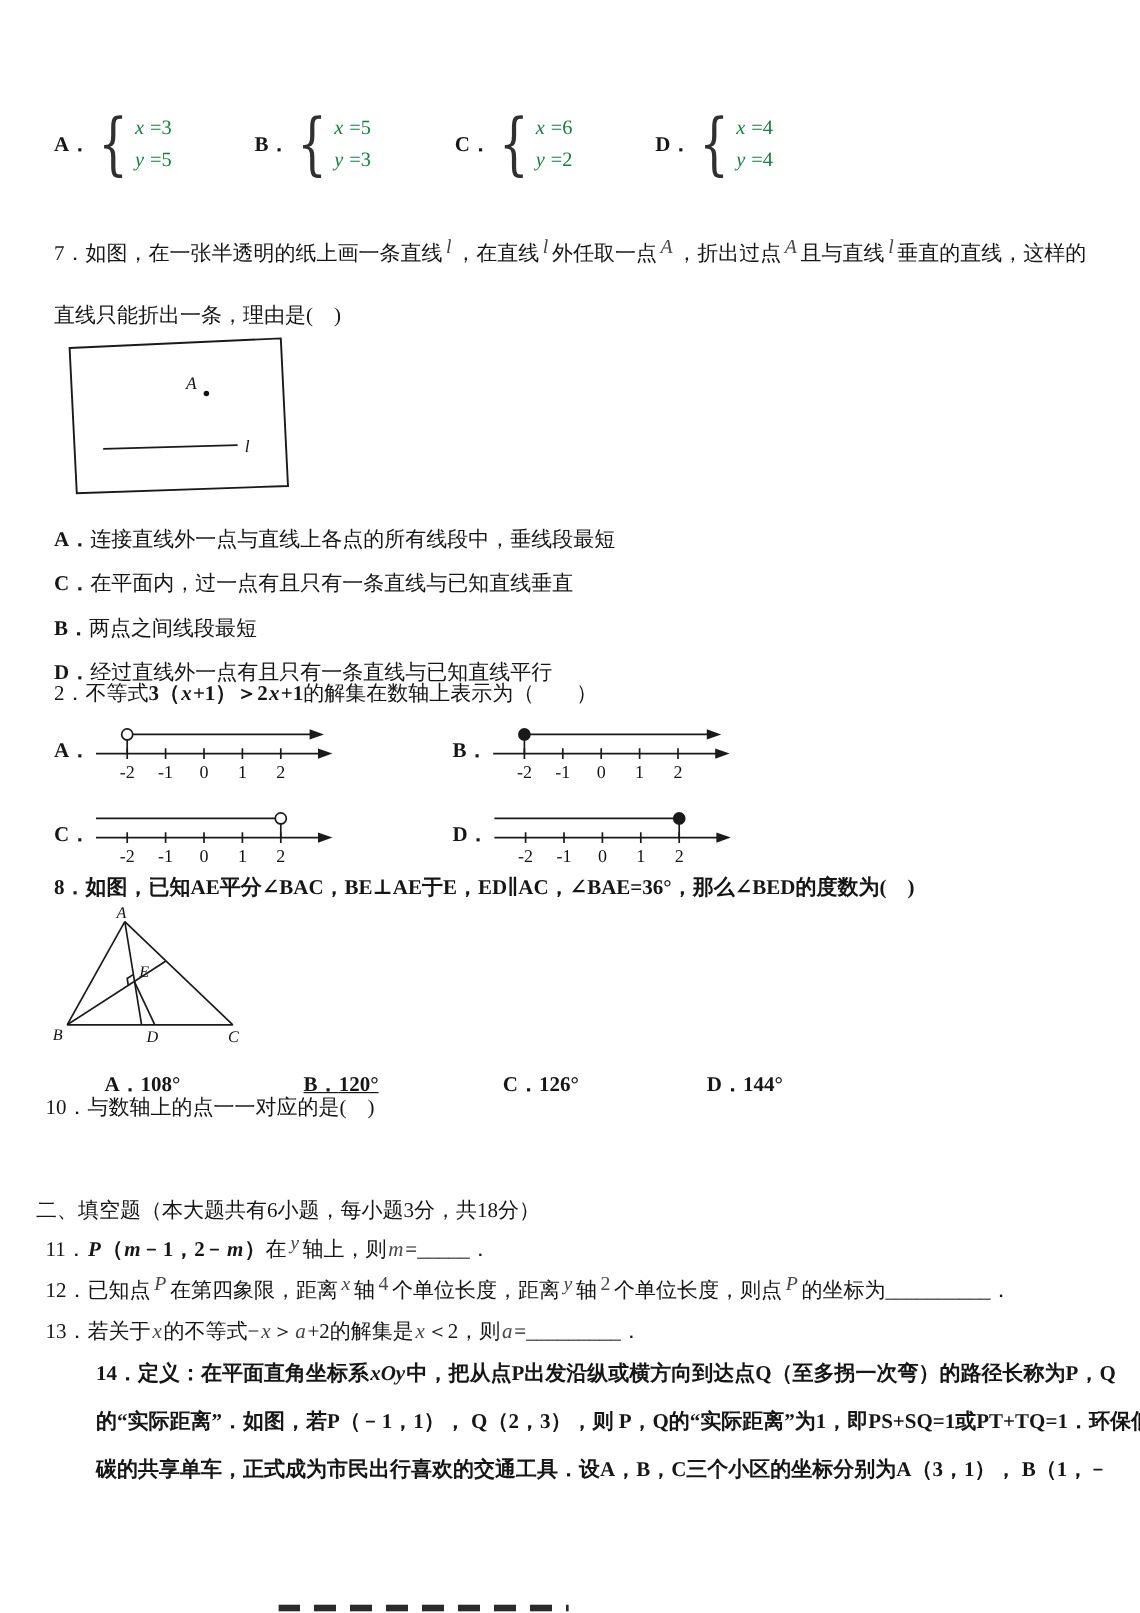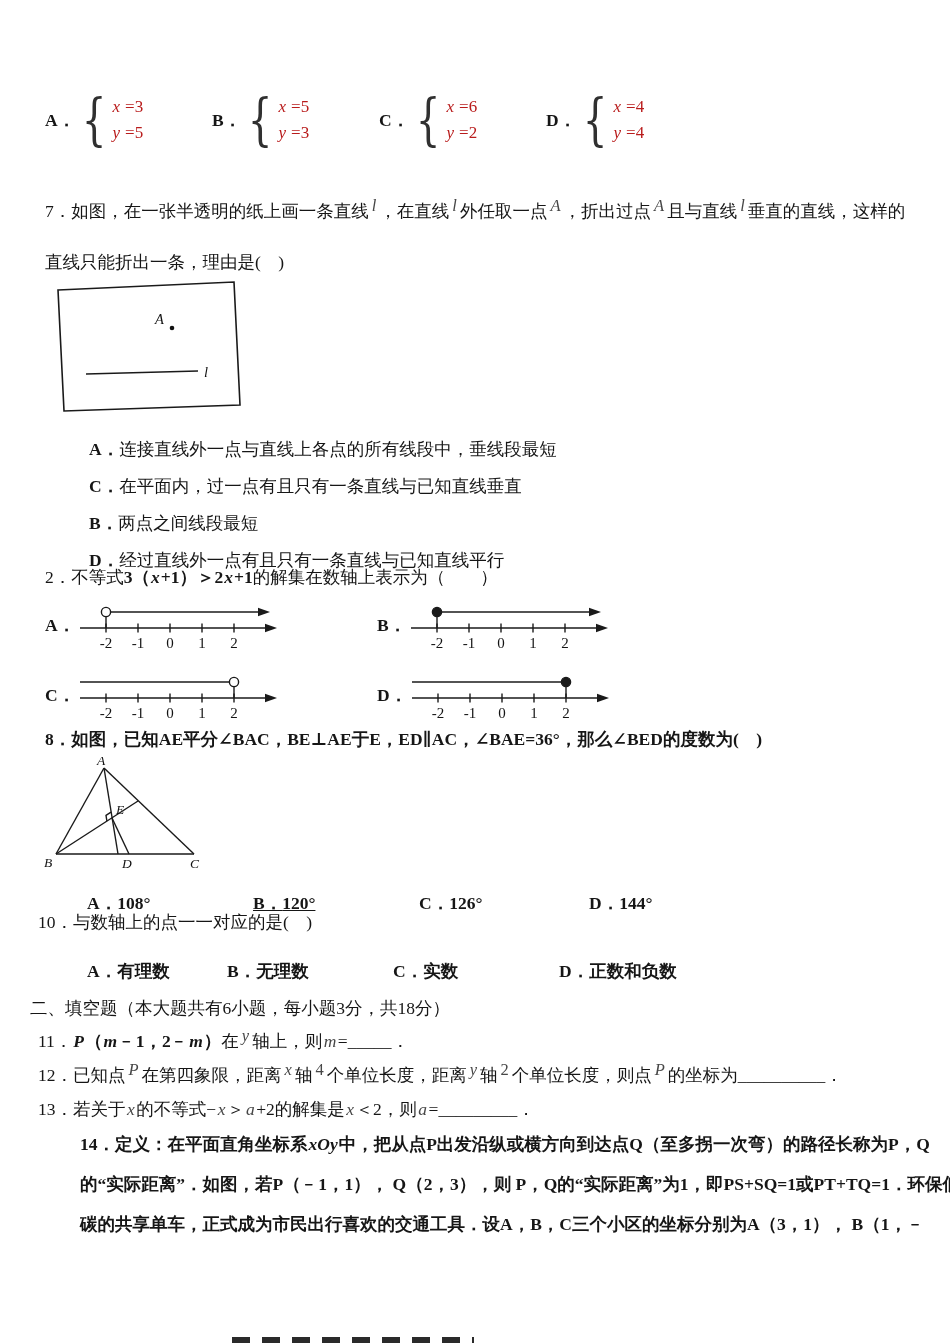--- a/index.html
+++ b/index.html
@@ -16,34 +16,34 @@
   .tk-m{font-style:italic;color:#474747;padding:0 1.5px;}
   .tk-sup{font-style:italic;color:#474747;position:relative;top:-6px;padding:0 3px;font-size:16.5px;}
   .tk-supn{color:#474747;position:relative;top:-6px;padding:0 3px;font-size:16.5px;}
   
   .eq-row{display:flex;align-items:center;}
   .eq-opt{display:flex;align-items:center;width:167px;}
   .eq-opt:last-child{width:auto;}
   .eq-opt .opt-label{margin-right:2px;}
   .brace{font-family:"DejaVu Serif",serif;font-size:54px;font-weight:400;color:#303030;
          line-height:0.95;transform:scale(0.72,1.05);margin-right:1px;display:inline-block;}
-  .eq-col{display:flex;flex-direction:column;gap:6px;color:#b91c1c;font-size:17px;text-align:right;}
+  .eq-col{display:flex;flex-direction:column;gap:6px;color:#15803d;font-size:17px;text-align:right;}
   .eq-line i{font-style:italic;margin-right:5px;}
   
   .nl-grid{display:grid;grid-template-columns:332px auto;row-gap:16px;}
   .nl-item{display:flex;align-items:flex-start;}
   .nl-item .opt-label{margin-top:16px;margin-right:3px;}
   .nl-num{font-size:15px;fill:#141414;text-anchor:middle;font-family:"Liberation Serif",serif;}
   
   .stk{stroke:#1a1a1a;stroke-width:1.4;fill:none;}
   .arrow{fill:#1a1a1a;stroke:none;}
   .fig-label{font-style:italic;font-size:13.5px;fill:#111;font-family:"Liberation Serif",serif;}
   .fig-italic{font-style:italic;font-size:14.5px;fill:#111;font-family:"Liberation Serif",serif;}
   .opts-flex{display:flex;}
-  .optline{line-height:37px;margin-left:44px;}
+  .optline{line-height:37px;}
 </style>
 </head>
 <body>
 
 <div class="page">
 
   <div class="abs eq-row" style="top:94px;left:45px;">
     <div class="eq-opt">
       <span class="opt-label">A．</span>
       <span class="brace">{</span>
@@ -206,26 +206,20 @@
   </svg>
 
   <div class="abs opts-flex bold" style="top:891px;left:45px;">
     <span style="width:166px;"><span class="opt-label">A．</span><span>108°</span></span>
     <span style="width:166px;text-decoration:underline;"><span class="opt-label">B．</span><span>120°</span></span>
     <span style="width:170px;"><span class="opt-label">C．</span><span>126°</span></span>
     <span><span class="opt-label">D．</span><span>144°</span></span>
   </div>
 
   <p class="abs" style="top:910px;left:38px;">10．与数轴上的点一一对应的是(　)</p>
-  <div class="abs opts-flex bold" style="top:959px;left:45px;">
-    <span style="width:140px;"><span class="opt-label">A．</span><span>有理数</span></span>
-    <span style="width:166px;"><span class="opt-label">B．</span><span>无理数</span></span>
-    <span style="width:166px;"><span class="opt-label">C．</span><span>实数</span></span>
-    <span><span class="opt-label">D．</span><span>正数和负数</span></span>
-  </div>
 
   <p class="abs" style="top:996px;left:30px;">二、填空题（本大题共有6小题，每小题3分，共18分）</p>
 
   <p class="abs" style="top:1029px;left:38px;"><span class="tk-t">11．</span><span class="tk-bi">P</span><span class="tk-b">（</span><span class="tk-bi">m</span><span class="tk-b">﹣1，2﹣</span><span class="tk-bi">m</span><span class="tk-b">）</span><span class="tk-t">在</span><span class="tk-sup">y</span><span class="tk-t">轴上，则</span><span class="tk-m">m</span><span class="tk-t">=_____．</span></p>
   <p class="abs" style="top:1063px;left:38px;"><span class="tk-t">12．已知点</span><span class="tk-sup">P</span><span class="tk-t">在第四象限，距离</span><span class="tk-sup">x</span><span class="tk-t">轴</span><span class="tk-supn">4</span><span class="tk-t">个单位长度，距离</span><span class="tk-sup">y</span><span class="tk-t">轴</span><span class="tk-supn">2</span><span class="tk-t">个单位长度，则点</span><span class="tk-sup">P</span><span class="tk-t">的坐标为__________．</span></p>
   <p class="abs" style="top:1097px;left:38px;"><span class="tk-t">13．若关于</span><span class="tk-m">x</span><span class="tk-t">的不等式−</span><span class="tk-m">x</span><span class="tk-t">＞</span><span class="tk-m">a</span><span class="tk-t">+2的解集是</span><span class="tk-m">x</span><span class="tk-t">＜2，则</span><span class="tk-m">a</span><span class="tk-t">=_________．</span></p>
   <p class="abs bold" style="top:1124px;left:38px;width:884px;line-height:40px;"><span class="tk-t">14．定义：在平面直角坐标系</span><span class="tk-bi">xOy</span><span class="tk-t">中，把从点P出发沿纵或横方向到达点Q（至多拐一次弯）的路径长称为P，Q的“实际距离”．如图，若P（﹣1，1）， Q（2，3），则 P，Q的“实际距离”为1，即PS+SQ=1或PT+TQ=1．环保低碳的共享单车，正式成为市民出行喜欢的交通工具．设A，B，C三个小区的坐标分别为A（3，1）， B（1，﹣</span></p>
 
   <div class="abs" style="top:1337px;left:232px;width:242px;height:6px;overflow:hidden;">
     <div style="height:6px;background:repeating-linear-gradient(90deg,#2a2a2a 0 18px,transparent 18px 30px);"></div>

